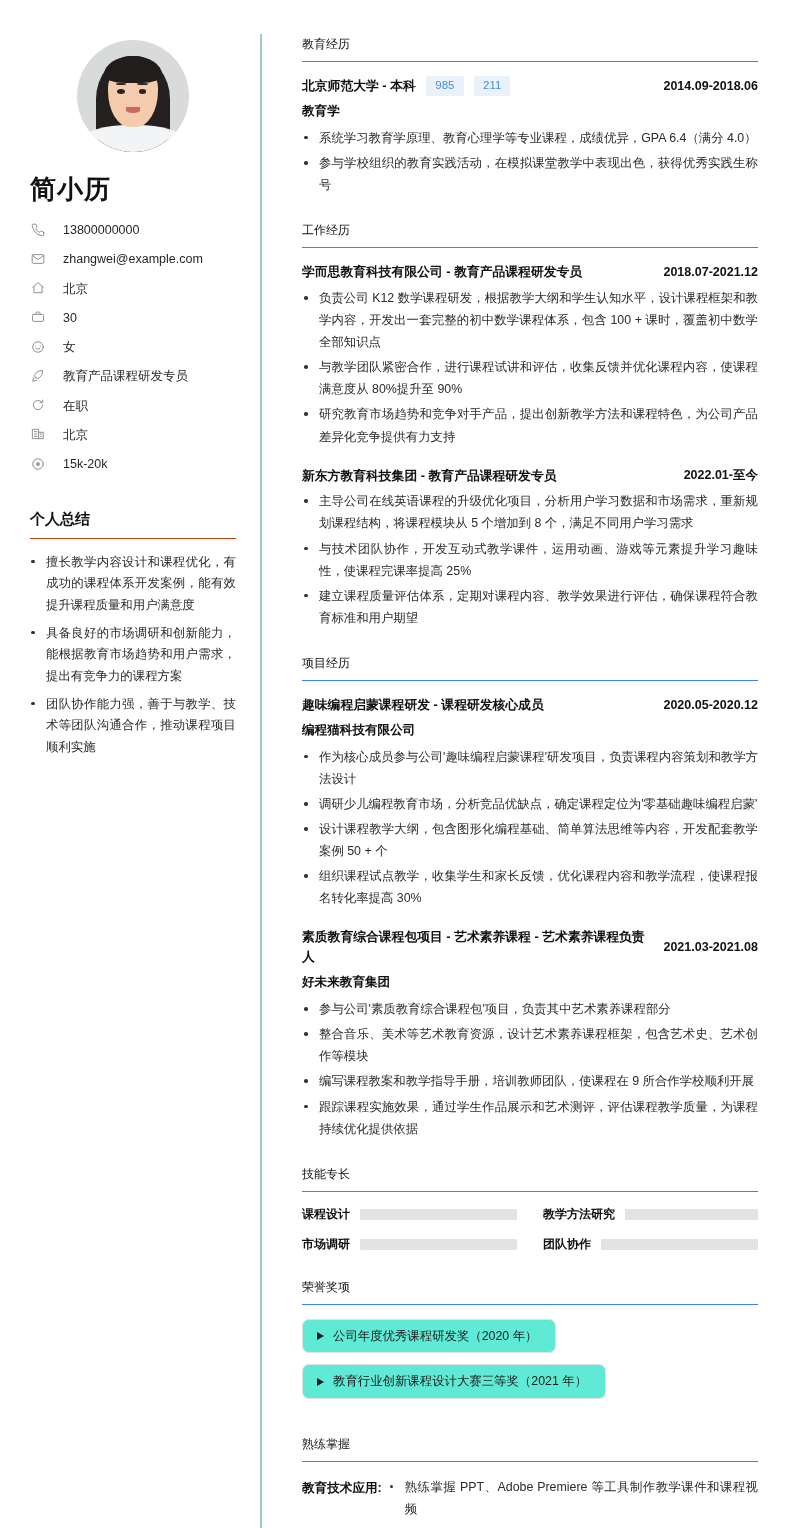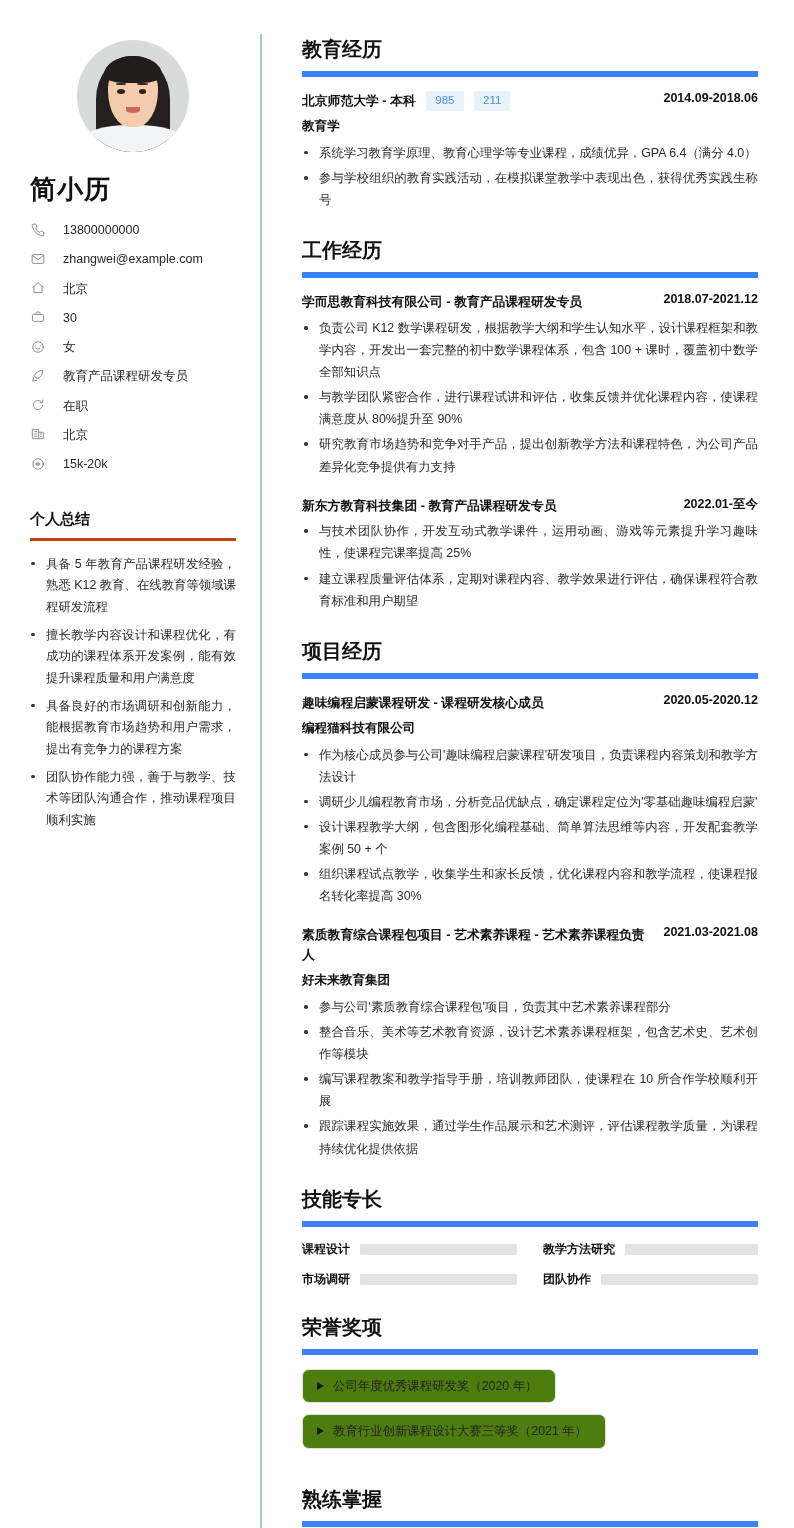--- a/index.html
+++ b/index.html
@@ -122,21 +122,21 @@
     color: #8a8f8d;
   }
   .ico svg { display: block; }
 
   .side-section { margin-top: 36px; }
   .side-heading {
     font-size: 15px;
     font-weight: 700;
     color: #111;
     padding-bottom: 9px;
-    border-bottom: 3px solid #c2410c;
+    border-bottom: 1px solid #c2410c;
     margin-bottom: 13px;
   }
   .side-bullets { list-style: none; }
   .side-bullets li {
     position: relative;
     padding-left: 16px;
     font-size: 12.4px;
     line-height: 1.72;
     color: #2a2a2a;
     margin-bottom: 7px;
@@ -161,33 +161,33 @@
   }
 
   
   .main {
     flex: 1 1 auto;
     padding: 36px 36px 24px 40px;
     min-width: 0;
   }
   .section { margin-bottom: 26px; }
   .sec-heading {
-    font-size: 20px;
-    font-weight: 700;
+    font-size: 12px;
+    font-weight: 400;
     color: #111;
     padding-bottom: 8px;
-    border-bottom: 6px solid #3b82f6;
+    border-bottom: 1px solid #3b82f6;
     margin-bottom: 14px;
   }
 
   .entry { margin-bottom: 18px; }
   .entry:last-child { margin-bottom: 0; }
   .entry-head {
     display: flex;
-    align-items: flex-start;
+    align-items: center;
     justify-content: space-between;
     gap: 14px;
     margin-bottom: 5px;
   }
   .entry-title {
     font-size: 12.8px;
     font-weight: 700;
     color: #111;
     line-height: 1.55;
     flex: 1 1 auto;
@@ -270,21 +270,21 @@
 
   
   .award {
     display: inline-flex;
     align-items: center;
     gap: 9px;
     border: 1px solid #dfe2e1;
     border-radius: 7px;
     padding: 7px 18px 7px 14px;
     margin-bottom: 11px;
-    background: #4d7c0f;
+    background: #5eead4;
     font-size: 12.4px;
     color: #222;
     line-height: 1.5;
   }
   .award-row { display: block; }
   .tri {
     width: 0; height: 0;
     border-left: 7px solid #1a1a1a;
     border-top: 4.5px solid transparent;
     border-bottom: 4.5px solid transparent;
@@ -422,21 +422,20 @@
             </svg>
         </span>
         <span>15k-20k</span>
       </div>
 
     </div>
 
     <div class="side-section">
       <div class="side-heading">个人总结</div>
       <ul class="side-bullets">
-        <li>具备 5 年教育产品课程研发经验，熟悉 K12 教育、在线教育等领域课程研发流程</li>
         <li>擅长教学内容设计和课程优化，有成功的课程体系开发案例，能有效提升课程质量和用户满意度</li>
         <li>具备良好的市场调研和创新能力，能根据教育市场趋势和用户需求，提出有竞争力的课程方案</li>
         <li>团队协作能力强，善于与教学、技术等团队沟通合作，推动课程项目顺利实施</li>
       </ul>
     </div>
 
     <div class="divider"></div>
   </aside>
 
   <main class="main">
@@ -475,20 +474,21 @@
           <li>研究教育市场趋势和竞争对手产品，提出创新教学方法和课程特色，为公司产品差异化竞争提供有力支持</li>
         </ul>
       </div>
 
       <div class="entry">
         <div class="entry-head">
           <div class="entry-title">新东方教育科技集团 - 教育产品课程研发专员</div>
           <div class="entry-date">2022.01-至今</div>
         </div>
         <ul class="bullets">
+          <li>主导公司在线英语课程的升级优化项目，分析用户学习数据和市场需求，重新规划课程结构，将课程模块从 5 个增加到 8 个，满足不同用户学习需求</li>
           <li>与技术团队协作，开发互动式教学课件，运用动画、游戏等元素提升学习趣味性，使课程完课率提高 25%</li>
           <li>建立课程质量评估体系，定期对课程内容、教学效果进行评估，确保课程符合教育标准和用户期望</li>
         </ul>
       </div>
     </section>
 
     <section class="section">
       <div class="sec-heading">项目经历</div>
 
       <div class="entry">
@@ -507,21 +507,21 @@
 
       <div class="entry">
         <div class="entry-head">
           <div class="entry-title">素质教育综合课程包项目 - 艺术素养课程 - 艺术素养课程负责人</div>
           <div class="entry-date">2021.03-2021.08</div>
         </div>
         <div class="entry-sub">好未来教育集团</div>
         <ul class="bullets">
           <li>参与公司'素质教育综合课程包'项目，负责其中艺术素养课程部分</li>
           <li>整合音乐、美术等艺术教育资源，设计艺术素养课程框架，包含艺术史、艺术创作等模块</li>
-          <li>编写课程教案和教学指导手册，培训教师团队，使课程在 10 所合作学校顺利开展</li>
+          <li>编写课程教案和教学指导手册，培训教师团队，使课程在 9 所合作学校顺利开展</li>
           <li>跟踪课程实施效果，通过学生作品展示和艺术测评，评估课程教学质量，为课程持续优化提供依据</li>
         </ul>
       </div>
     </section>
 
     <section class="section">
       <div class="sec-heading">技能专长</div>
       <div class="skills-grid">
 
         <div class="skill">

